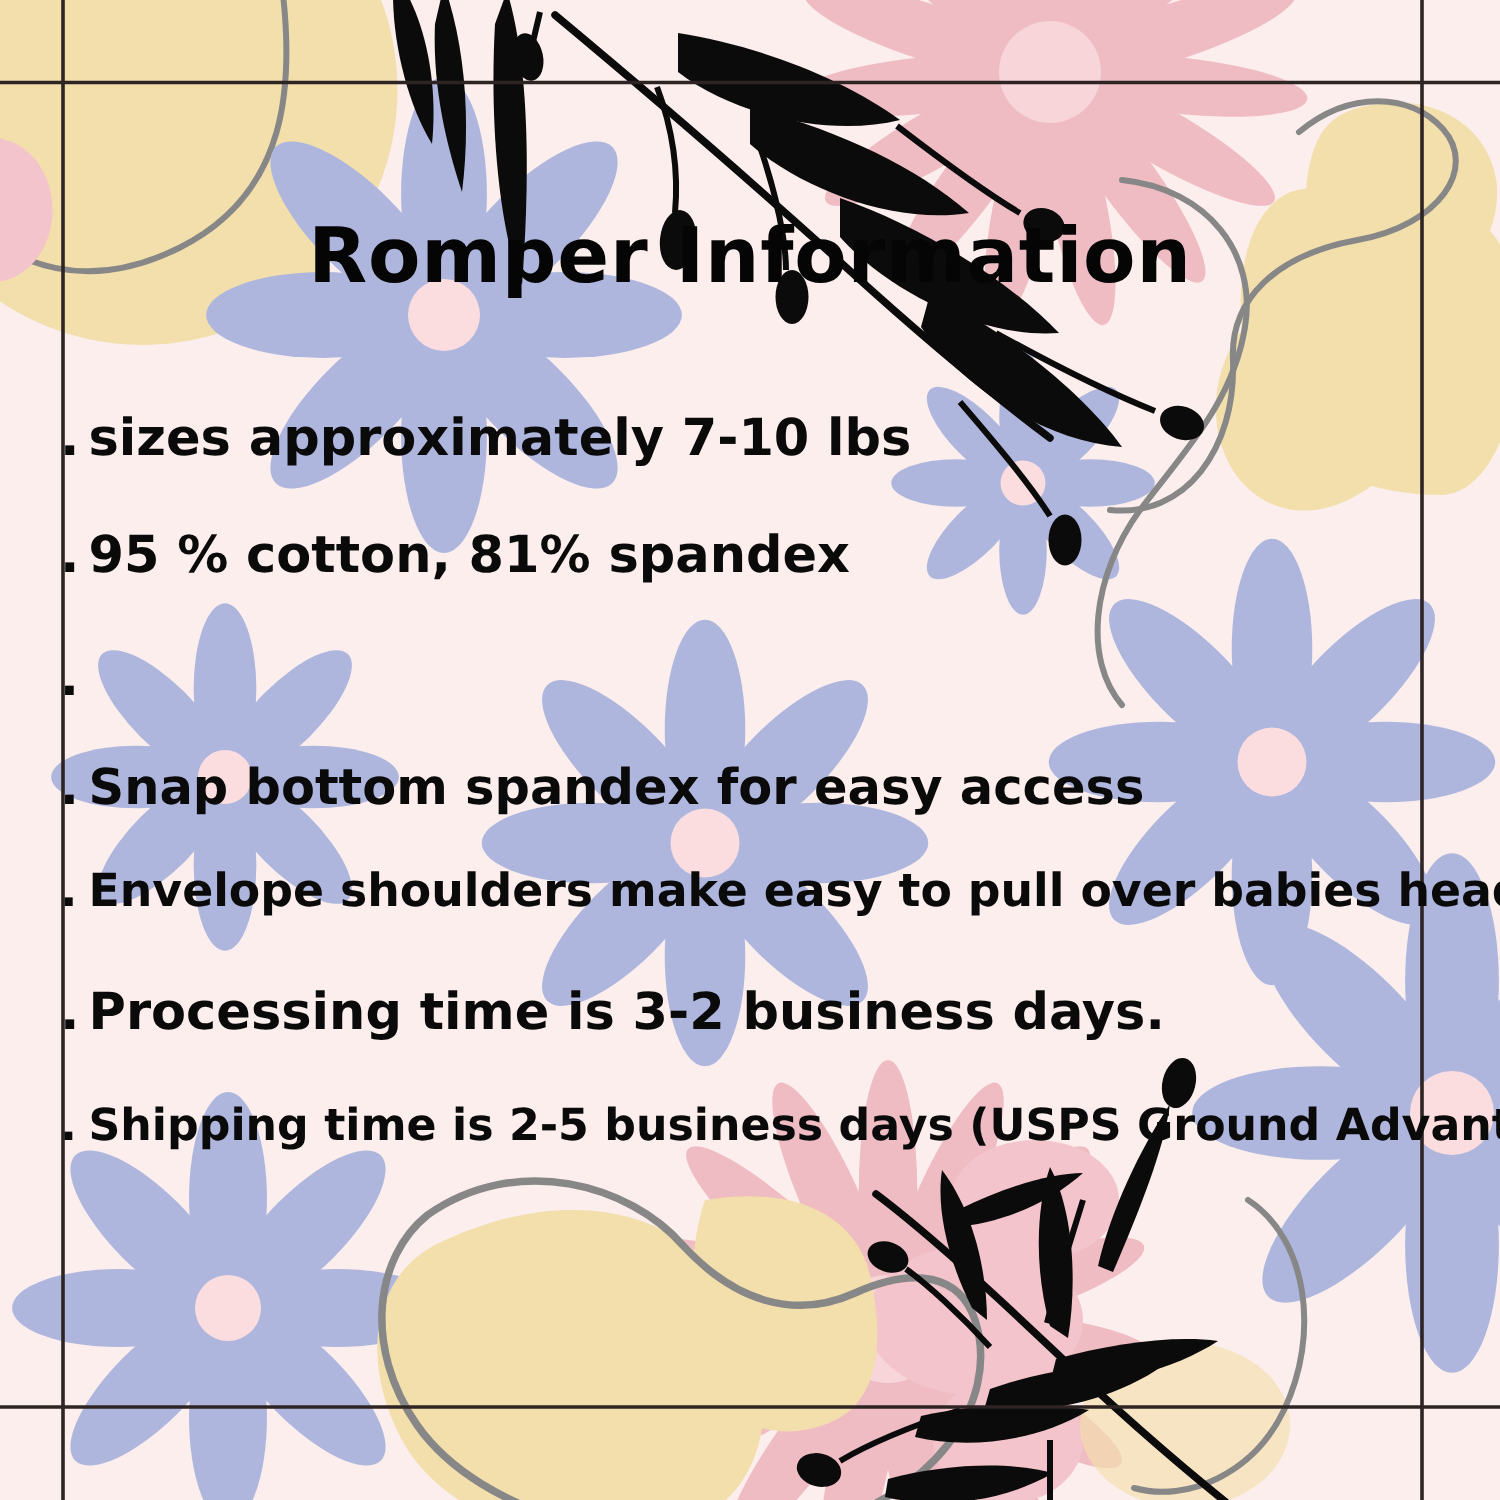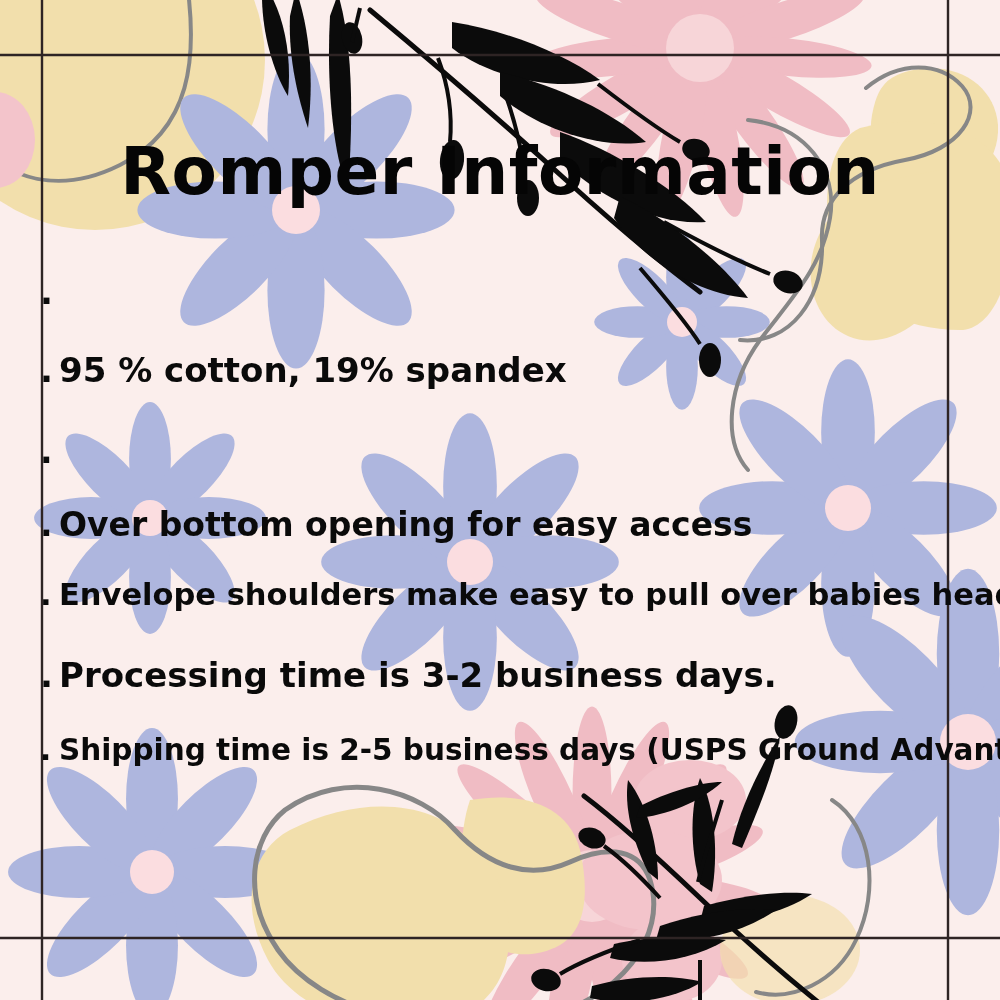--- a/index.html
+++ b/index.html
@@ -35,21 +35,21 @@
   }
 
   #page-title {
     position: absolute;
     left: 0;
     top: 128px;
     width: 1000px;
     text-align: center;
     font-family: "DejaVu Sans", sans-serif;
     font-weight: 700;
-    font-size: 66px;
+    font-size: 51px;
     line-height: 88px;
     letter-spacing: 0.5px;
     color: #050505;
     white-space: nowrap;
   }
 
   #bullet-list {
     position: absolute;
     left: 40px;
     top: 272px;
@@ -275,34 +275,35 @@
   </div>
 
   <div id="text-layer">
 
     <div id="page-title">Romper Information</div>
 
     <div id="bullet-list">
 
       <div class="bullet-row r0">
         <span class="bullet-dot">.</span>
+        <span class="bullet-text">sizes approximately 7-10 lbs</span>
       </div>
 
       <div class="bullet-row r1">
         <span class="bullet-dot">.</span>
-        <span class="bullet-text">95 % cotton, 19% spandex</span>
+        <span class="bullet-text">95 % cotton, 81% spandex</span>
       </div>
 
       <div class="bullet-row r2">
         <span class="bullet-dot">.</span>
       </div>
 
       <div class="bullet-row r3">
         <span class="bullet-dot">.</span>
-        <span class="bullet-text">Over bottom opening for easy access</span>
+        <span class="bullet-text">Snap bottom spandex for easy access</span>
       </div>
 
       <div class="bullet-row r4">
         <span class="bullet-dot">.</span>
         <span class="bullet-text">Envelope shoulders make easy to pull over babies head</span>
       </div>
 
       <div class="bullet-row r5">
         <span class="bullet-dot">.</span>
         <span class="bullet-text">Processing time is 3-2 business days.</span>

